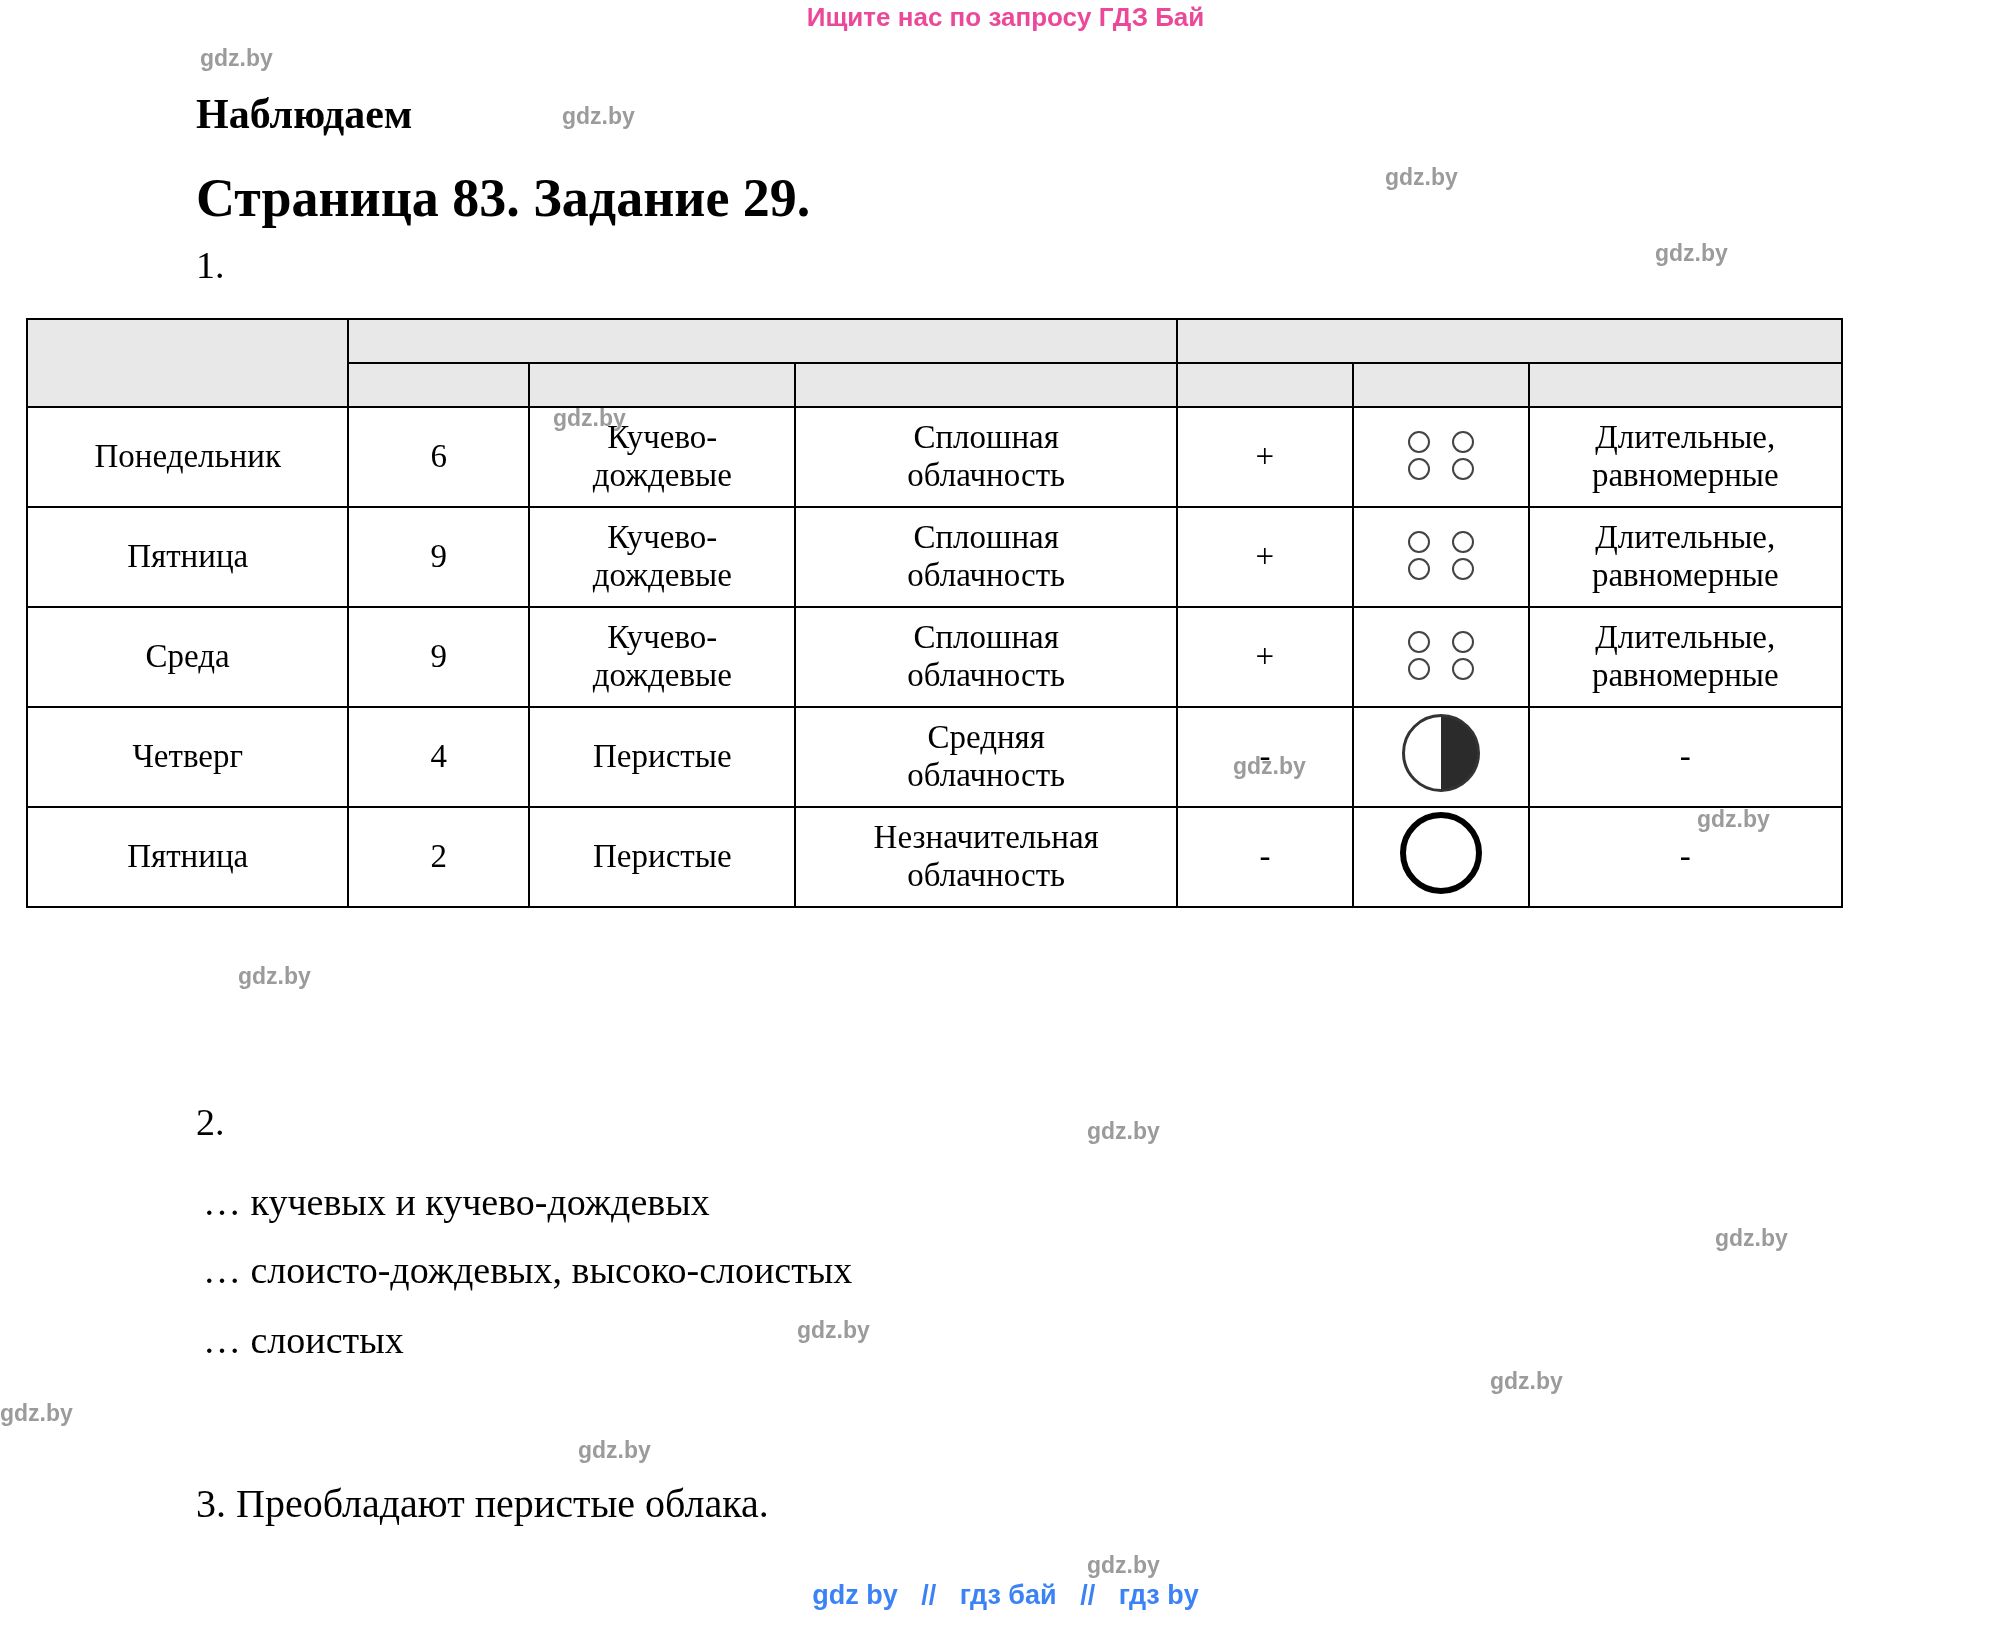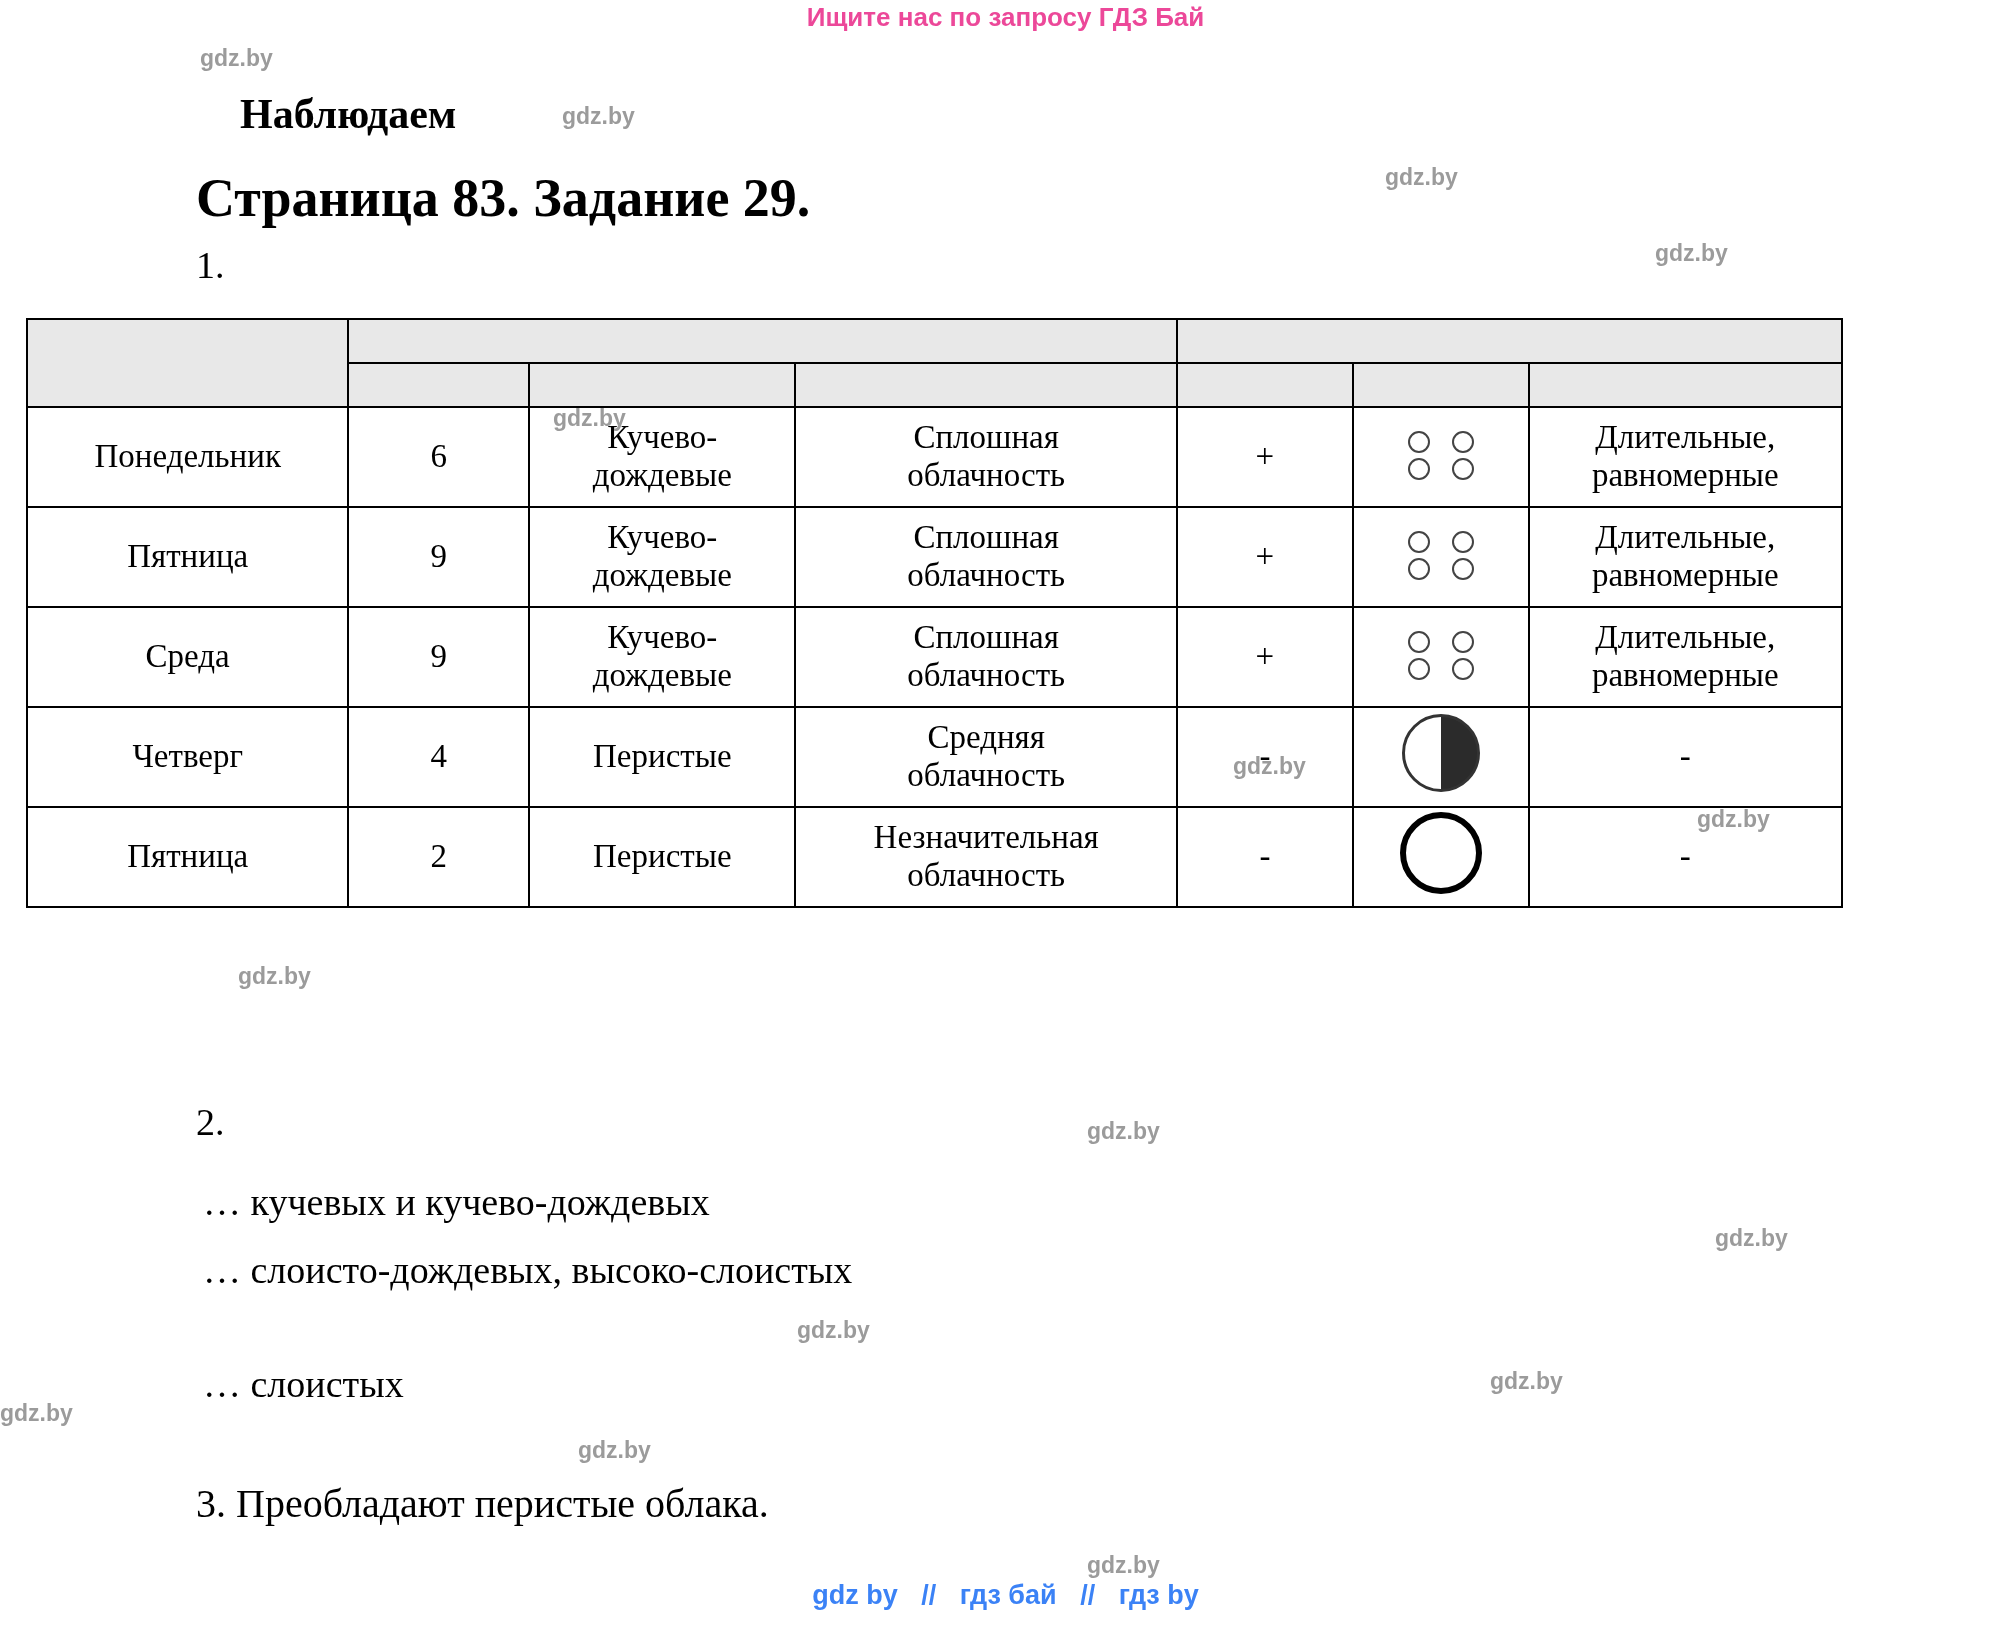--- a/index.html
+++ b/index.html
@@ -37,21 +37,20 @@
     white-space: nowrap;
     pointer-events: none;
   }
 
   .heading-1 {
     position: absolute;
     left: 196px;
     top: 90px;
     font-size: 42px;
     font-weight: bold;
-    margin-left: 44px;
   }
   .heading-2 {
     position: absolute;
     left: 196px;
     top: 167px;
     font-size: 54px;
     font-weight: bold;
   }
   .item-1 {
     position: absolute;
@@ -134,21 +133,21 @@
     font-size: 38px;
   }
   .list-line {
     position: absolute;
     left: 203px;
     font-size: 38px;
     white-space: nowrap;
   }
   .ll1 { top: 1180px; }
   .ll2 { top: 1248px; }
-  .ll3 { top: 1318px; margin-top: 44px; }
+  .ll3 { top: 1318px; }
 
   .item-3 {
     position: absolute;
     left: 196px;
     top: 1480px;
     font-size: 40px;
     white-space: nowrap;
   }
 
   .footer {

